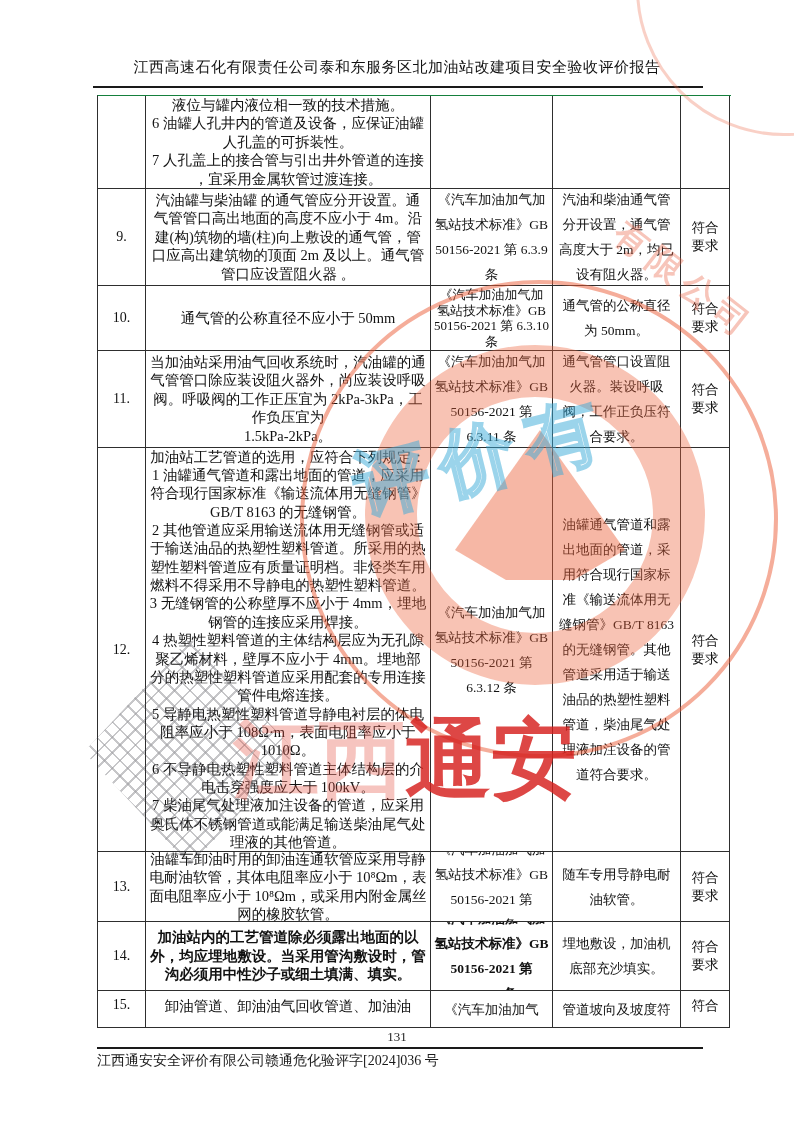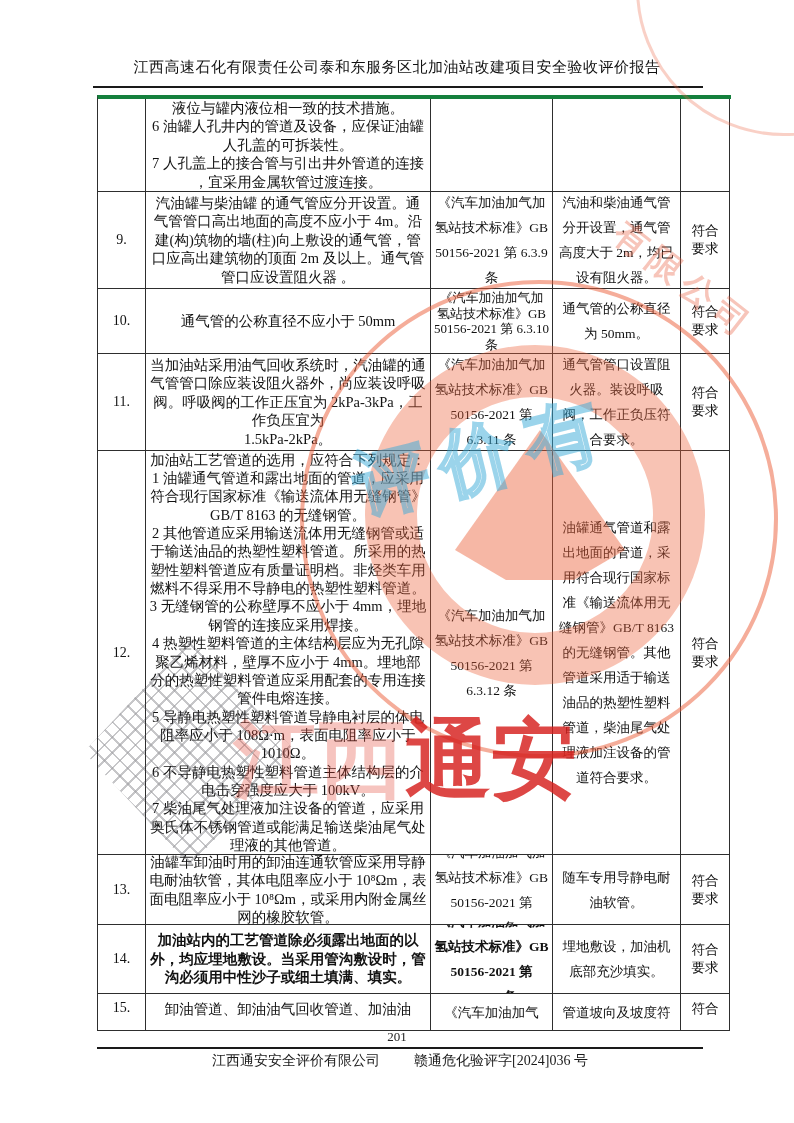--- a/index.html
+++ b/index.html
@@ -15,21 +15,21 @@
   }
   .header-rule{
     position:absolute;left:93px;top:86px;width:610px;height:2px;background:#1a1a1a;
   }
   
   .review-table{
     position:absolute;left:97px;top:95px;width:633px;
     display:grid;
     grid-template-columns:48px 285px 122px 128px 49px;
     grid-template-rows:93px 97px 65px 97px 404px 70px 69px 37px;
-    border-top:4px solid #15803d;border-left:1px solid #2e2e2e;
+    border-top:1px solid #15803d;border-left:1px solid #2e2e2e;
     z-index:2;
   }
   .cell{
     border-right:1px solid #2e2e2e;border-bottom:1px solid #2e2e2e;
     box-sizing:border-box;display:flex;align-items:center;justify-content:center;
     text-align:center;padding:1px 3px;overflow:hidden;
     white-space:pre-line;color:#121212;
   }
   .cell.no{font-size:14px;}
   .cell.content{font-size:14.5px;line-height:18.5px;}
@@ -40,21 +40,21 @@
   .cell.bold{font-weight:bold;}
   .cell.partial{align-items:flex-start;padding-top:6px;}
   
   .page-number{
     position:absolute;left:0;top:1029px;width:794px;text-align:center;
     font-size:13px;color:#222;
   }
   .footer-rule{position:absolute;left:97px;top:1047px;width:606px;height:1.5px;background:#1a1a1a;}
   .doc-footer{
     position:absolute;left:97px;top:1052px;width:606px;font-size:14px;color:#1a1a1a;
-    display:flex;justify-content:center;gap:34px;
+    display:flex;justify-content:flex-start;
   }
   
   .wm{position:absolute;pointer-events:none;z-index:3;}
   .seal-ring{
     left:300px;top:280px;width:470px;height:470px;border-radius:50%;
     border:4px solid rgba(235,92,54,0.50);
   }
   .seal-inner-ring{
     left:365px;top:345px;width:340px;height:340px;border-radius:50%;
     border:52px solid rgba(236,98,58,0.38);box-sizing:border-box;
@@ -170,18 +170,18 @@
 <div class="wm seal-ring"></div>
 <div class="wm seal-inner-ring"></div>
 <div class="wm seal-core"></div>
 <div class="wm seal-rim-text">有限公司</div>
 <div class="wm cyan-text">评价有</div>
 <div class="wm lattice"></div>
 <div class="wm stamp-text">
   <span class="light">江西</span><span class="dark">通安</span>
 </div>
 
-<div class="page-number">201</div>
+<div class="page-number">131</div>
 <div class="footer-rule"></div>
 <div class="doc-footer">
   <span>江西通安安全评价有限公司</span>
   <span>赣通危化验评字[2024]036 号</span>
 </div>
 
 </body></html>

